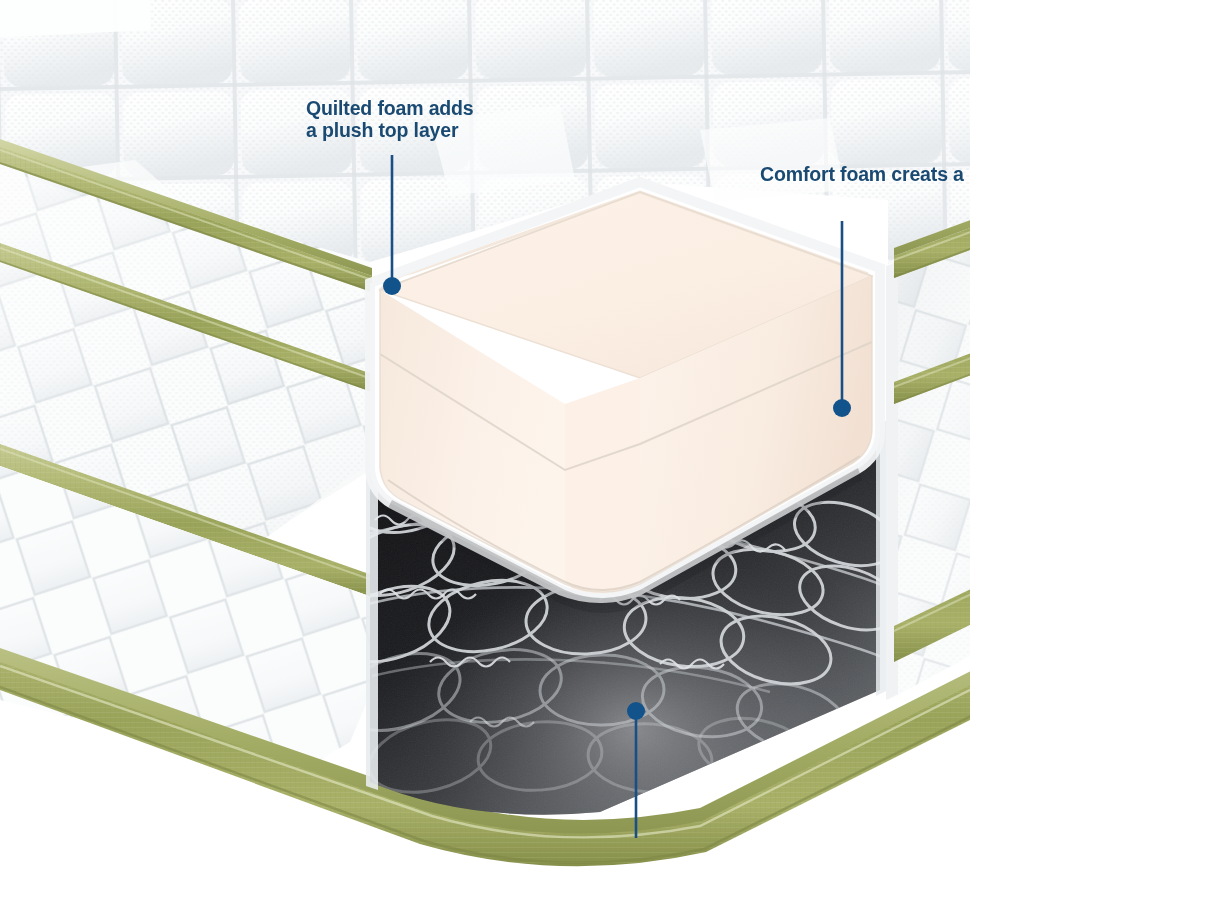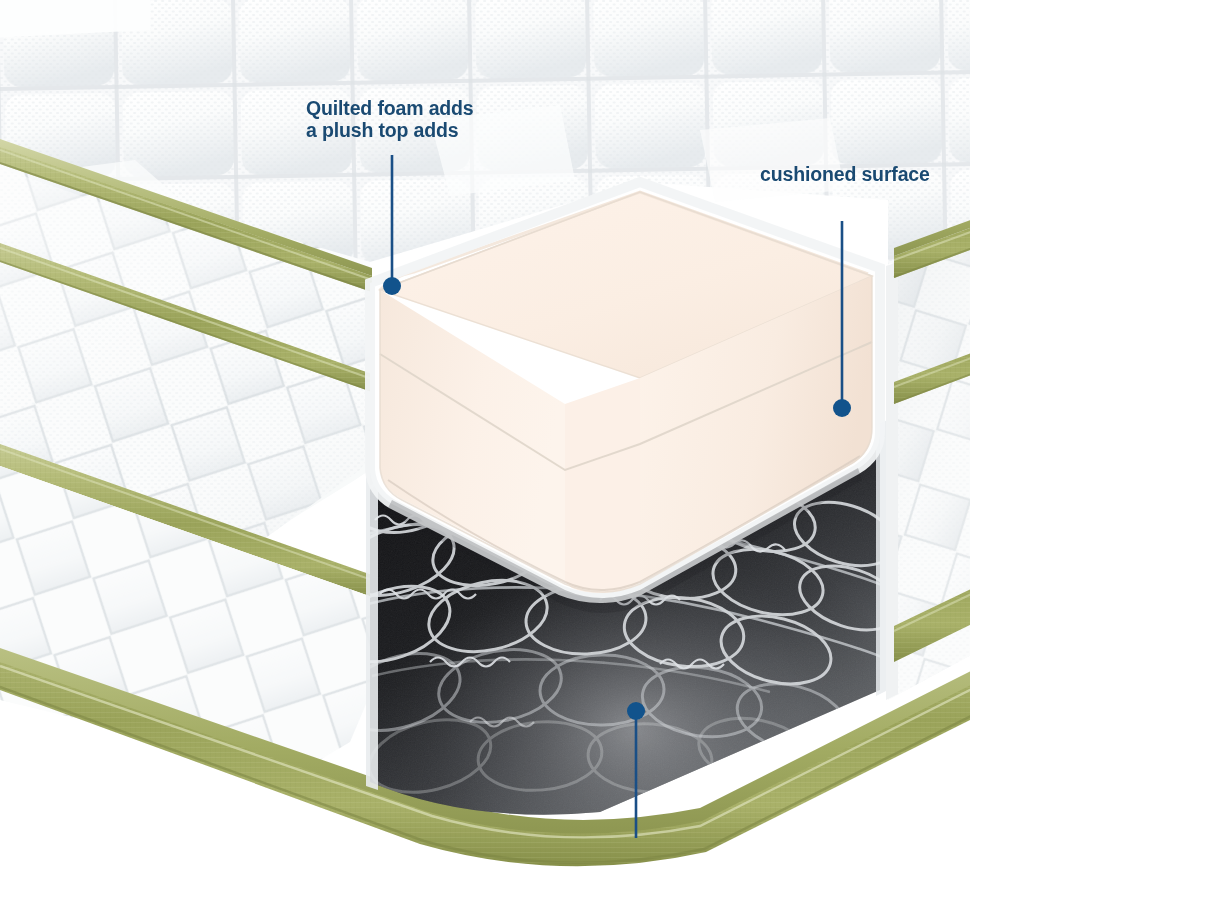--- a/index.html
+++ b/index.html
@@ -414,21 +414,21 @@
       <line x1="842" y1="221" x2="842" y2="405" stroke="#1a4f86" stroke-width="2.6"></line>
       <circle cx="842" cy="408" r="9" fill="#12538c"></circle>
 
       <line x1="636" y1="714" x2="636" y2="838" stroke="#1a4f86" stroke-width="2.6"></line>
       <circle cx="636" cy="711" r="9" fill="#12538c"></circle>
     </g>
   </svg>
 
   <div class="callout" id="callout-quilted">
     <span>Quilted foam adds</span>
-    <span class="l2">a plush top adds</span>
+    <span class="l2">a plush top layer</span>
   </div>
 
   <div class="callout" id="callout-comfort">
-    <span class="l2">cushioned surface</span>
+    <span>Comfort foam creats a</span>
   </div>
 
 
 </div>
 
 </body></html>

